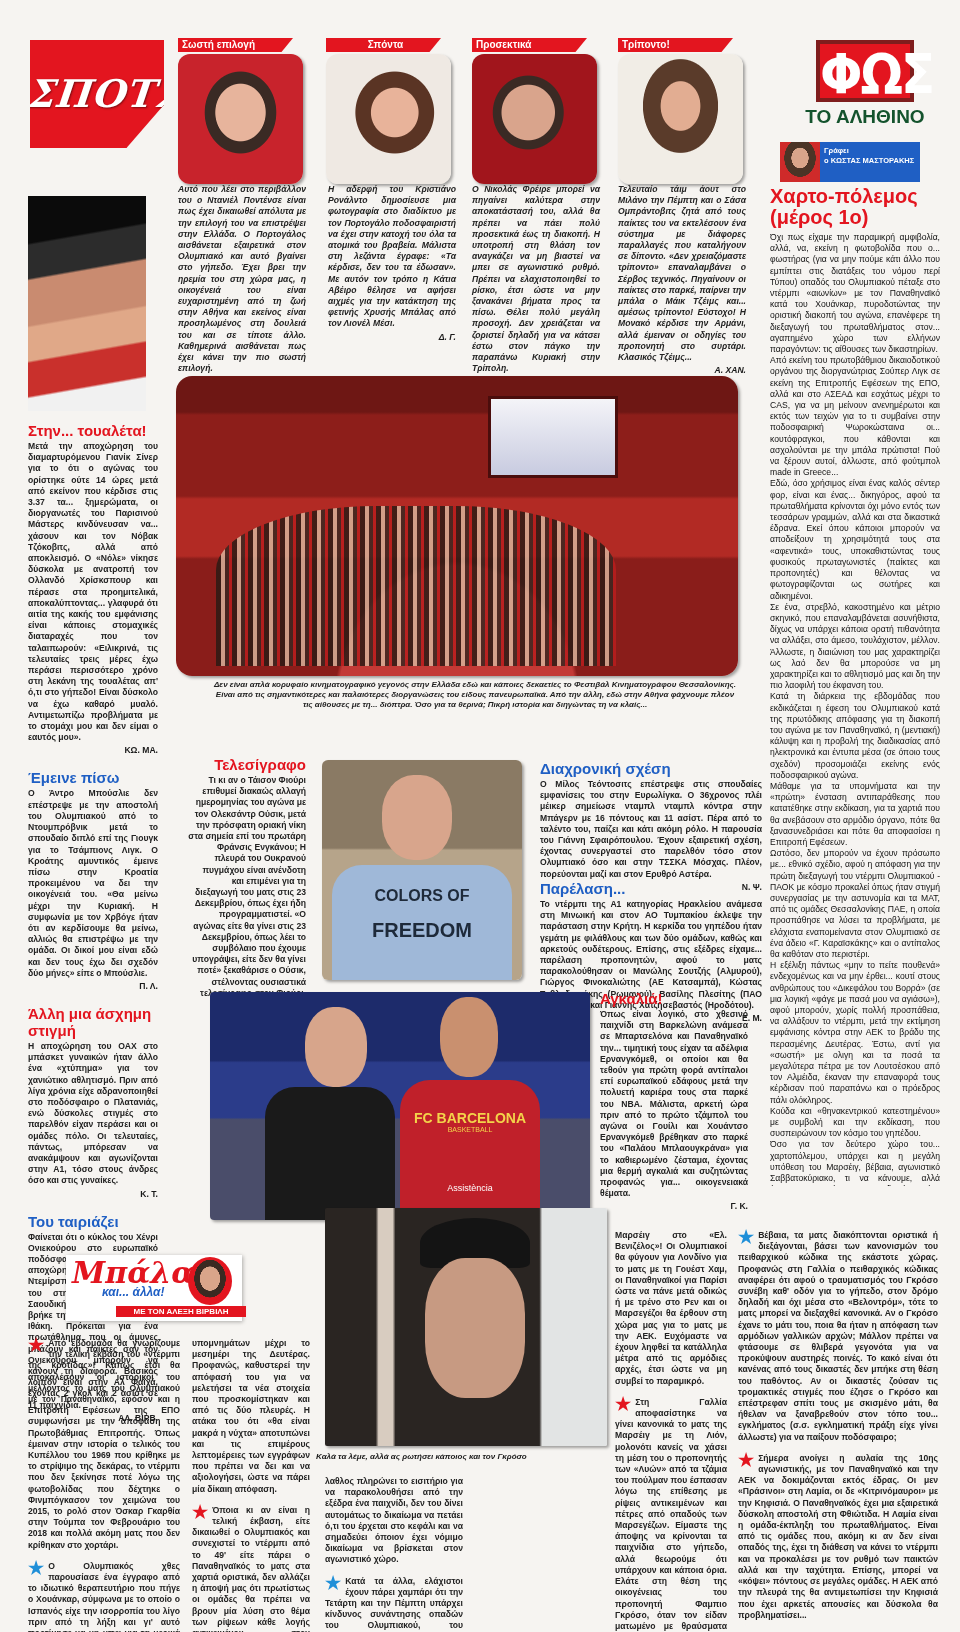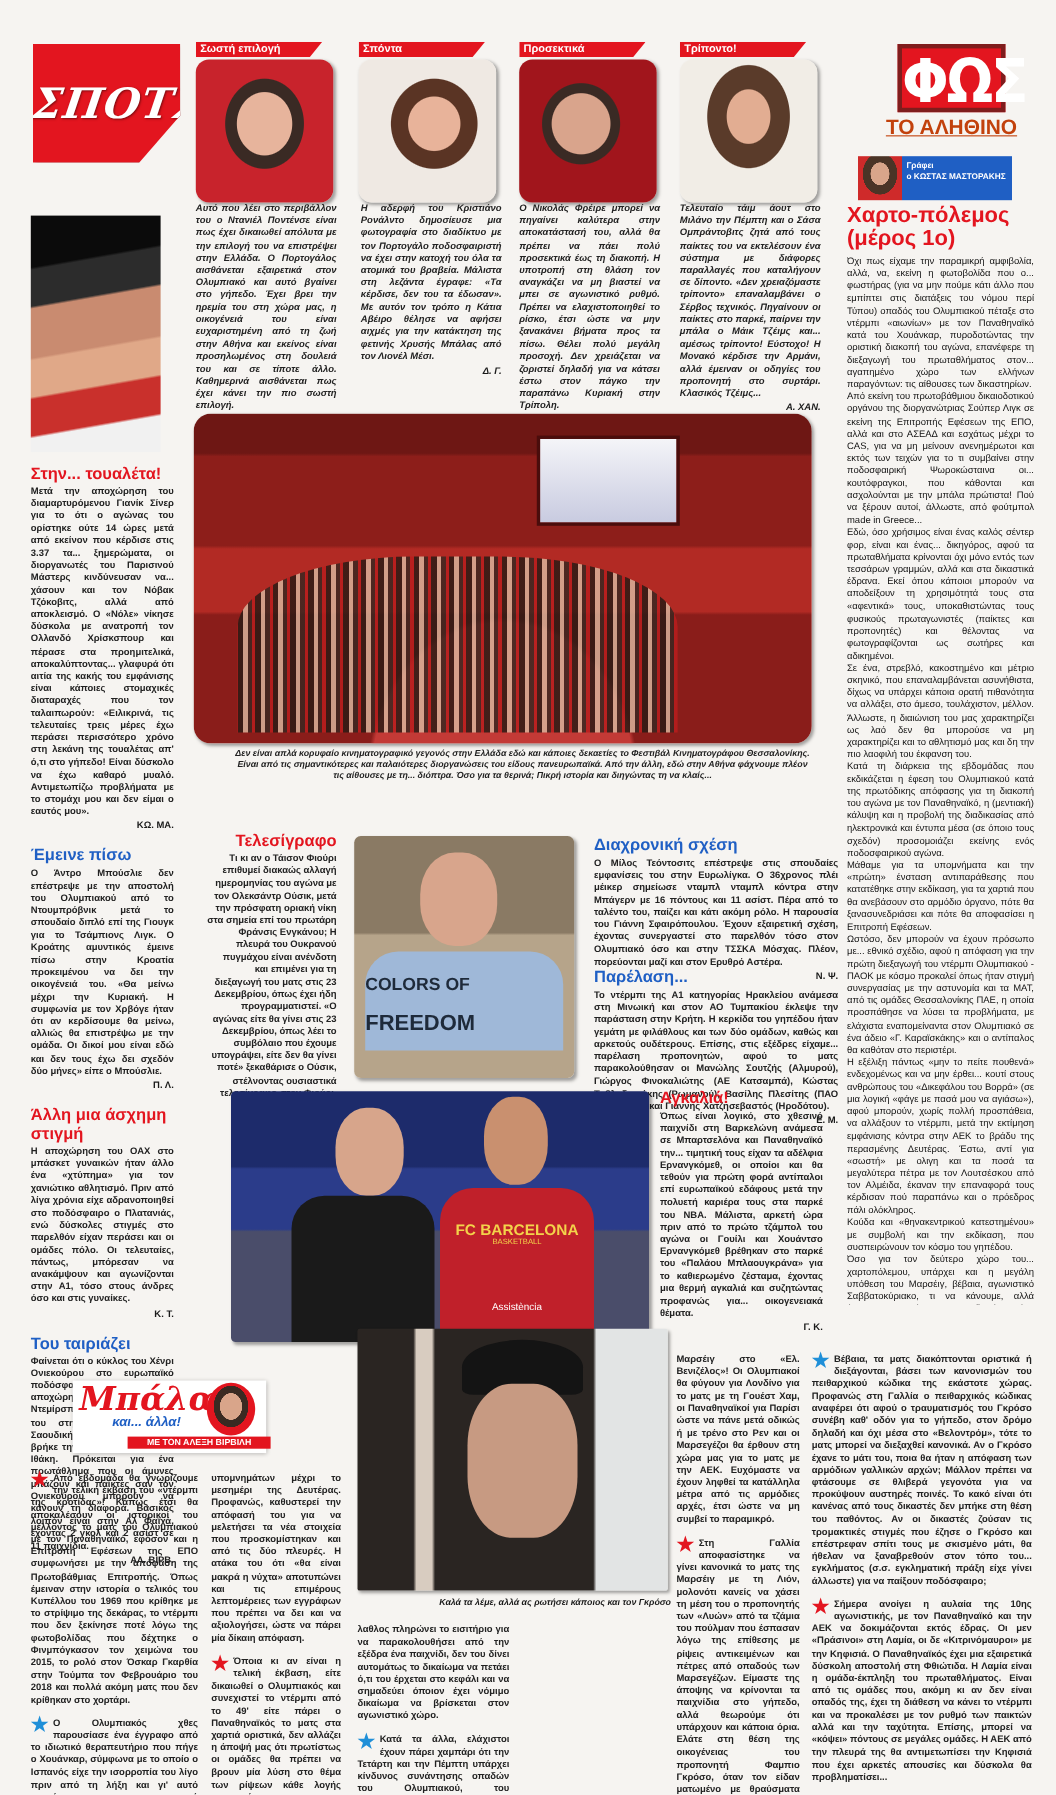--- a/index.html
+++ b/index.html
@@ -26,36 +26,36 @@
 
 <div class="abs" style="left:30px;top:40px;width:134px;height:108px;background:#e3151f;clip-path:polygon(0 0,100% 0,100% 60%,72% 100%,0 100%);box-shadow:2px 2px 3px rgba(0,0,0,0.3);">
   <div style="color:#fff;font-family:'DejaVu Serif',serif;font-style:italic;font-weight:bold;font-size:38px;line-height:108px;text-align:center;letter-spacing:1px;text-shadow:1px 1px 2px #7a0b10;transform:skewX(-8deg);">ΣΠΟΤΣ</div>
 </div>
 
 <div class="abs" style="left:178px;top:38px;width:125px;">
   <div class="tag" style="width:115px;">Σωστή επιλογή</div>
   <div class="photo ph-red" style="width:125px;height:130px;margin-top:2px;"></div>
 </div>
 <div class="abs" style="left:326px;top:38px;width:125px;">
-  <div class="tag" style="width:115px;">Σπόντα</div>
+  <div class="tag" style="width:115px;text-align:center;">Σπόντα</div>
   <div class="photo ph-white" style="width:125px;height:130px;margin-top:2px;"></div>
 </div>
 <div class="abs" style="left:472px;top:38px;width:125px;">
   <div class="tag" style="width:115px;">Προσεκτικά</div>
   <div class="photo ph-red2" style="width:125px;height:130px;margin-top:2px;"></div>
 </div>
 <div class="abs" style="left:618px;top:38px;width:125px;">
   <div class="tag" style="width:115px;">Τρίποντο!</div>
   <div class="photo ph-bb" style="width:125px;height:130px;margin-top:2px;"></div>
 </div>
 
 <div class="abs" style="left:816px;top:40px;width:98px;height:62px;background:#e3151f;border:4px solid #7f1d1d;">
   <div style="color:#fff;font-weight:bold;font-size:50px;line-height:60px;text-align:center;font-family:'DejaVu Sans',sans-serif;letter-spacing:-2px;transform:scaleY(1.1);">ΦΩΣ</div>
 </div>
-<div class="abs" style="left:800px;top:106px;width:130px;text-align:center;color:#c2410c;font-weight:bold;font-size:19px;text-decoration:underline;">ΤΟ ΑΛΗΘΙΝΟ</div>
+<div class="abs" style="left:800px;top:106px;width:130px;text-align:center;color:#14532d;font-weight:bold;font-size:19px;">ΤΟ ΑΛΗΘΙΝΟ</div>
 <div class="abs" style="left:780px;top:142px;width:140px;height:40px;display:flex;">
   <div style="width:40px;height:40px;background:radial-gradient(ellipse at 50% 40%, #d9a58a 0 30%, #4b3426 31% 55%, #cf2a2a 56%);"></div>
   <div style="flex:1;background:#1f5fc4;color:#fff;font-size:7.5px;font-weight:bold;padding:4px 4px;line-height:10px;">
     <div>Γράφει</div>
     <div>ο ΚΩΣΤΑΣ ΜΑΣΤΟΡΑΚΗΣ</div>
   </div>
 </div>
 
 <div class="abs" style="left:178px;top:184px;width:128px;">
   <div class="txt ital">Αυτό που λέει στο περιβάλλον του ο Ντανιέλ Ποντένσε είναι πως έχει δικαιωθεί απόλυτα με την επιλογή του να επιστρέψει στην Ελλάδα. Ο Πορτογάλος αισθάνεται εξαιρετικά στον Ολυμπιακό και αυτό βγαίνει στο γήπεδο. Έχει βρει την ηρεμία του στη χώρα μας, η οικογένειά του είναι ευχαριστημένη από τη ζωή στην Αθήνα και εκείνος είναι προσηλωμένος στη δουλειά του και σε τίποτε άλλο. Καθημερινά αισθάνεται πως έχει κάνει την πιο σωστή επιλογή.</div>
@@ -108,21 +108,21 @@
 <div class="abs" style="left:210px;top:680px;width:530px;font-size:8px;line-height:10px;font-style:italic;font-weight:bold;text-align:center;color:#222;">Δεν είναι απλά κορυφαίο κινηματογραφικό γεγονός στην Ελλάδα εδώ και κάποιες δεκαετίες το Φεστιβάλ Κινηματογράφου Θεσσαλονίκης. Είναι από τις σημαντικότερες και παλαιότερες διοργανώσεις του είδους πανευρωπαϊκά. Από την άλλη, εδώ στην Αθήνα φάχνουμε πλέον τις αίθουσες με τη... διόπτρα. Όσο για τα θερινά; Πικρή ιστορία και διηγώντας τη να κλαίς...</div>
 
 <div class="abs" style="left:188px;top:756px;width:118px;text-align:right;">
   <div class="head-red">Τελεσίγραφο</div>
   <div class="txt" style="text-align:right;margin-top:2px;">Τι κι αν ο Τάισον Φιούρι επιθυμεί διακαώς αλλαγή ημερομηνίας του αγώνα με τον Ολεκσάντρ Ούσικ, μετά την πρόσφατη οριακή νίκη στα σημεία επί του πρωτάρη Φράνσις Ενγκάνου; Η πλευρά του Ουκρανού πυγμάχου είναι ανένδοτη και επιμένει για τη διεξαγωγή του ματς στις 23 Δεκεμβρίου, όπως έχει ήδη προγραμματιστεί. «Ο αγώνας είτε θα γίνει στις 23 Δεκεμβρίου, όπως λέει το συμβόλαιο που έχουμε υπογράψει, είτε δεν θα γίνει ποτέ» ξεκαθάρισε ο Ούσικ, στέλνοντας ουσιαστικά τελεσίγραφο στον Φιούρι.</div>
   <div class="sig">Γ. Ξ.</div>
 </div>
 
 <div class="abs photo" style="left:322px;top:760px;width:200px;height:220px;border-radius:6px;background:linear-gradient(180deg,#8a7a64 0 40%,#b6a48a 41%);">
   <div style="position:absolute;left:60px;top:15px;width:70px;height:85px;border-radius:45%;background:#d8a58c;"></div>
-  <div style="position:absolute;left:10px;top:105px;width:180px;height:90px;background:#9fb8d8;border-radius:30px 30px 0 0;text-align:left;padding-top:22px;">
+  <div style="position:absolute;left:10px;top:105px;width:180px;height:116px;background:#9fb8d8;border-radius:30px 30px 0 0;text-align:center;padding-top:22px;">
     <div style="font-weight:bold;font-size:16px;color:#1e2a3a;">COLORS OF</div>
     <div style="font-weight:bold;font-size:20px;color:#1e2a3a;margin-top:14px;">FREEDOM</div>
   </div>
 </div>
 
 <div class="abs" style="left:540px;top:760px;width:222px;">
   <div class="head-blue">Διαχρονική σχέση</div>
   <div class="txt" style="margin-top:2px;">Ο Μίλος Τεόντοσιτς επέστρεψε στις σπουδαίες εμφανίσεις του στην Ευρωλίγκα. Ο 36χρονος πλέι μέικερ σημείωσε νταμπλ νταμπλ κόντρα στην Μπάγερν με 16 πόντους και 11 ασίστ. Πέρα από το ταλέντο του, παίζει και κάτι ακόμη ρόλο. Η παρουσία του Γιάννη Σφαιρόπουλου. Έχουν εξαιρετική σχέση, έχοντας συνεργαστεί στο παρελθόν τόσο στον Ολυμπιακό όσο και στην ΤΣΣΚΑ Μόσχας. Πλέον, πορεύονται μαζί και στον Ερυθρό Αστέρα.</div>
   <div class="sig">Ν. Ψ.</div>
 </div>
@@ -169,21 +169,21 @@
   <div style="position:absolute;left:6px;top:0;color:#e3151f;font-family:'DejaVu Serif',serif;font-style:italic;font-weight:bold;font-size:30px;">Μπάλα</div>
   <div style="position:absolute;left:36px;top:30px;color:#1f5fc4;font-style:italic;font-weight:bold;font-size:12px;">και... άλλα!</div>
   <div style="position:absolute;right:10px;top:2px;width:44px;height:48px;border-radius:50%;background:radial-gradient(ellipse at 50% 45%, #d9a58a 0 32%, #3a2a22 33% 50%, #e3151f 51%);"></div>
   <div style="position:absolute;left:40px;bottom:4px;width:130px;background:#e3151f;color:#fff;font-weight:bold;font-size:8px;text-align:center;line-height:11px;margin-left:10px;">ΜΕ ΤΟΝ ΑΛΕΞΗ ΒΙΡΒΙΛΗ</div>
 </div>
 
 <div class="abs photo" style="left:325px;top:1208px;width:282px;height:238px;border-radius:2px;background:linear-gradient(90deg,#2a2522 0 18%,#d8ccc0 19% 24%,#2a2522 25% 76%,#e2e4e4 77%);">
   <div style="position:absolute;left:95px;top:10px;width:110px;height:50px;border-radius:50% 50% 10% 10%;background:#141414;"></div>
   <div style="position:absolute;left:100px;top:50px;width:100px;height:140px;border-radius:40%;background:#c79a82;"></div>
 </div>
-<div class="abs" style="left:328px;top:1452px;width:282px;font-size:8px;font-style:italic;font-weight:bold;text-align:right;">Καλά τα λέμε, αλλά ας ρωτήσει κάποιος και τον Γκρόσο</div>
+<div class="abs" style="left:316px;top:1452px;width:282px;font-size:8px;font-style:italic;font-weight:bold;text-align:left;">Καλά τα λέμε, αλλά ας ρωτήσει κάποιος και τον Γκρόσο</div>
 
 <div class="abs" style="left:28px;top:1338px;width:152px;">
     <div class="txt para"><span class="star red">★</span><span>Από εβδομάδα θα γνωρίζουμε την τελική έκβαση του «ντέρμπι της κροτίδας»! Κάπως έτσι θα αποκαλέσουν οι ιστορικοί του μέλλοντος το ματς του Ολυμπιακού με τον Παναθηναϊκό, εφόσον και η Επιτροπή Εφέσεων της ΕΠΟ συμφωνήσει με την απόφαση της Πρωτοβάθμιας Επιτροπής. Όπως έμειναν στην ιστορία ο τελικός του Κυπέλλου του 1969 που κρίθηκε με το στρίψιμο της δεκάρας, το ντέρμπι που δεν ξεκίνησε ποτέ λόγω της φωτοβολίδας που δέχτηκε ο Φινμπόγκασον τον χειμώνα του 2015, το ρολό στον Όσκαρ Γκαρθία στην Τούμπα τον Φεβρουάριο του 2018 και πολλά ακόμη ματς που δεν κρίθηκαν στο χορτάρι.</span></div>
     <div class="txt para"><span class="star blue">★</span><span>Ο Ολυμπιακός χθες παρουσίασε ένα έγγραφο από το ιδιωτικό θεραπευτήριο που πήγε ο Χουάνκαρ, σύμφωνα με το οποίο ο Ισπανός είχε την ισορροπία του λίγο πριν από τη λήξη και γι' αυτό προτίμησε να μη μπει για τα μερικά λεπτά που απέμεναν. Πρόκειται για σημαντικό αντεπιχείρημα, έκανε ένσταση και εν ολίγοις αφιερώθηκε το έγγραφο, επειδή το υπέβαλε εκπρόθεσμα και όχι νωρίτερα. Ο πρόεδρος της Εφέσεων, Αντώνης Μελισσινός, ενώ έδειξε μια διάθεση να βγάλει απόφαση εντός σημερα, ζήτησε καταθέσει</span></div>
   </div>
 <div class="abs" style="left:192px;top:1338px;width:118px;">
     <div class="txt para"><span>υπομνημάτων μέχρι το μεσημέρι της Δευτέρας. Προφανώς, καθυστερεί την απόφασή του για να μελετήσει τα νέα στοιχεία που προσκομίστηκαν και από τις δύο πλευρές. Η ατάκα του ότι «θα είναι μακρά η νύχτα» αποτυπώνει και τις επιμέρους λεπτομέρειες των εγγράφων που πρέπει να δει και να αξιολογήσει, ώστε να πάρει μία δίκαιη απόφαση.</span></div>
     <div class="txt para"><span class="star red">★</span><span>Όποια κι αν είναι η τελική έκβαση, είτε δικαιωθεί ο Ολυμπιακός και συνεχιστεί το ντέρμπι από το 49' είτε πάρει ο Παναθηναϊκός το ματς στα χαρτιά οριστικά, δεν αλλάζει η άποψή μας ότι πρωτίστως οι ομάδες θα πρέπει να βρουν μία λύση στο θέμα των ρίψεων κάθε λογής αντικειμένου στον αγωνιστικό χώρο. Είτε πρόκειται για μπουκάλι είτε για κουτάκι μπίρας είτε για ρολό χαρτί είτε για κροτίδα και φωτοβολίδα. Το έχουμε γράψει επανειλημμένως: το ότι ένας οπαδός ή φί-</span></div>
   </div>
 <div class="abs" style="left:325px;top:1476px;width:138px;">

